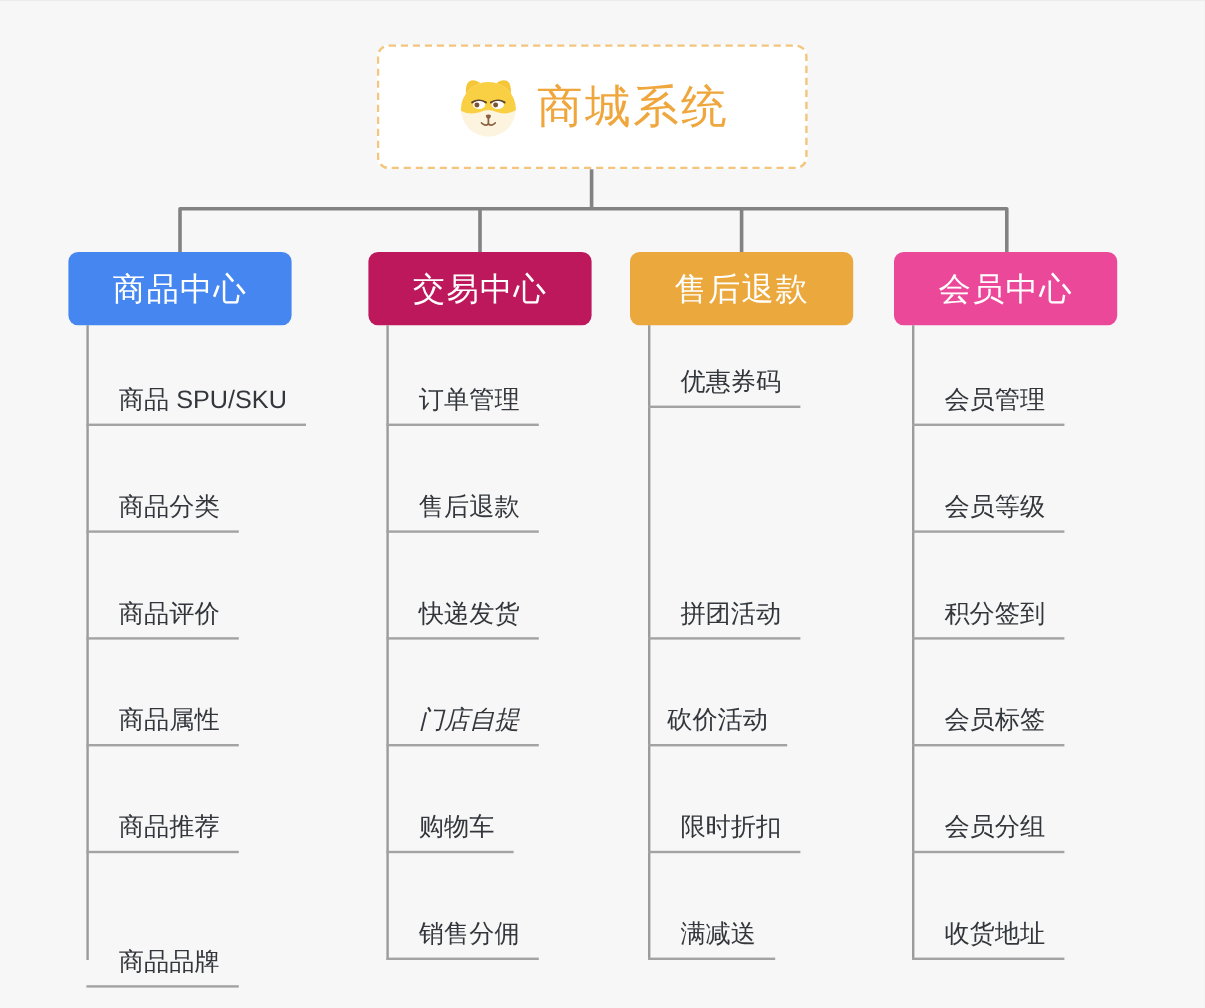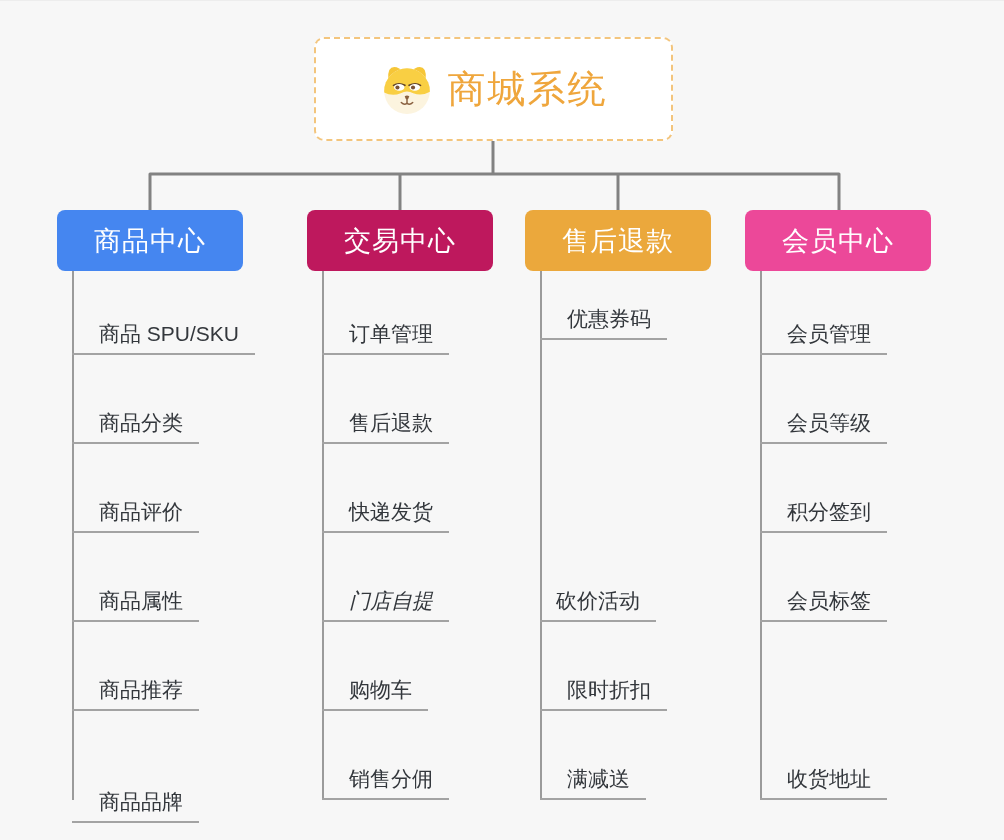--- a/index.html
+++ b/index.html
@@ -181,20 +181,23 @@
         </div>
       </div>
       <div class="branch" style="left: 525px;">
         <div class="branch-header" style="background: rgb(235, 168, 60);">
           <span>售后退款</span>
         </div>
         <div class="spine"></div>
         <div class="item" style="top: 86px;">
           <span class="item-label">优惠券码</span>
         </div>
+        <div class="item" style="top: 279px;">
+          <span class="item-label">拼团活动</span>
+        </div>
         <div class="item" style="top: 368px; padding-left: 16px;">
           <span class="item-label">砍价活动</span>
         </div>
         <div class="item" style="top: 457px;">
           <span class="item-label">限时折扣</span>
         </div>
         <div class="item" style="top: 546px;">
           <span class="item-label">满减送</span>
         </div>
       </div>
@@ -208,19 +211,22 @@
         </div>
         <div class="item" style="top: 190px;">
           <span class="item-label">会员等级</span>
         </div>
         <div class="item" style="top: 279px;">
           <span class="item-label">积分签到</span>
         </div>
         <div class="item" style="top: 368px;">
           <span class="item-label">会员标签</span>
         </div>
+        <div class="item" style="top: 457px;">
+          <span class="item-label">会员分组</span>
+        </div>
         <div class="item" style="top: 546px;">
           <span class="item-label">收货地址</span>
         </div>
       </div>
     </div>
 
 </div>
 
 </body></html>

